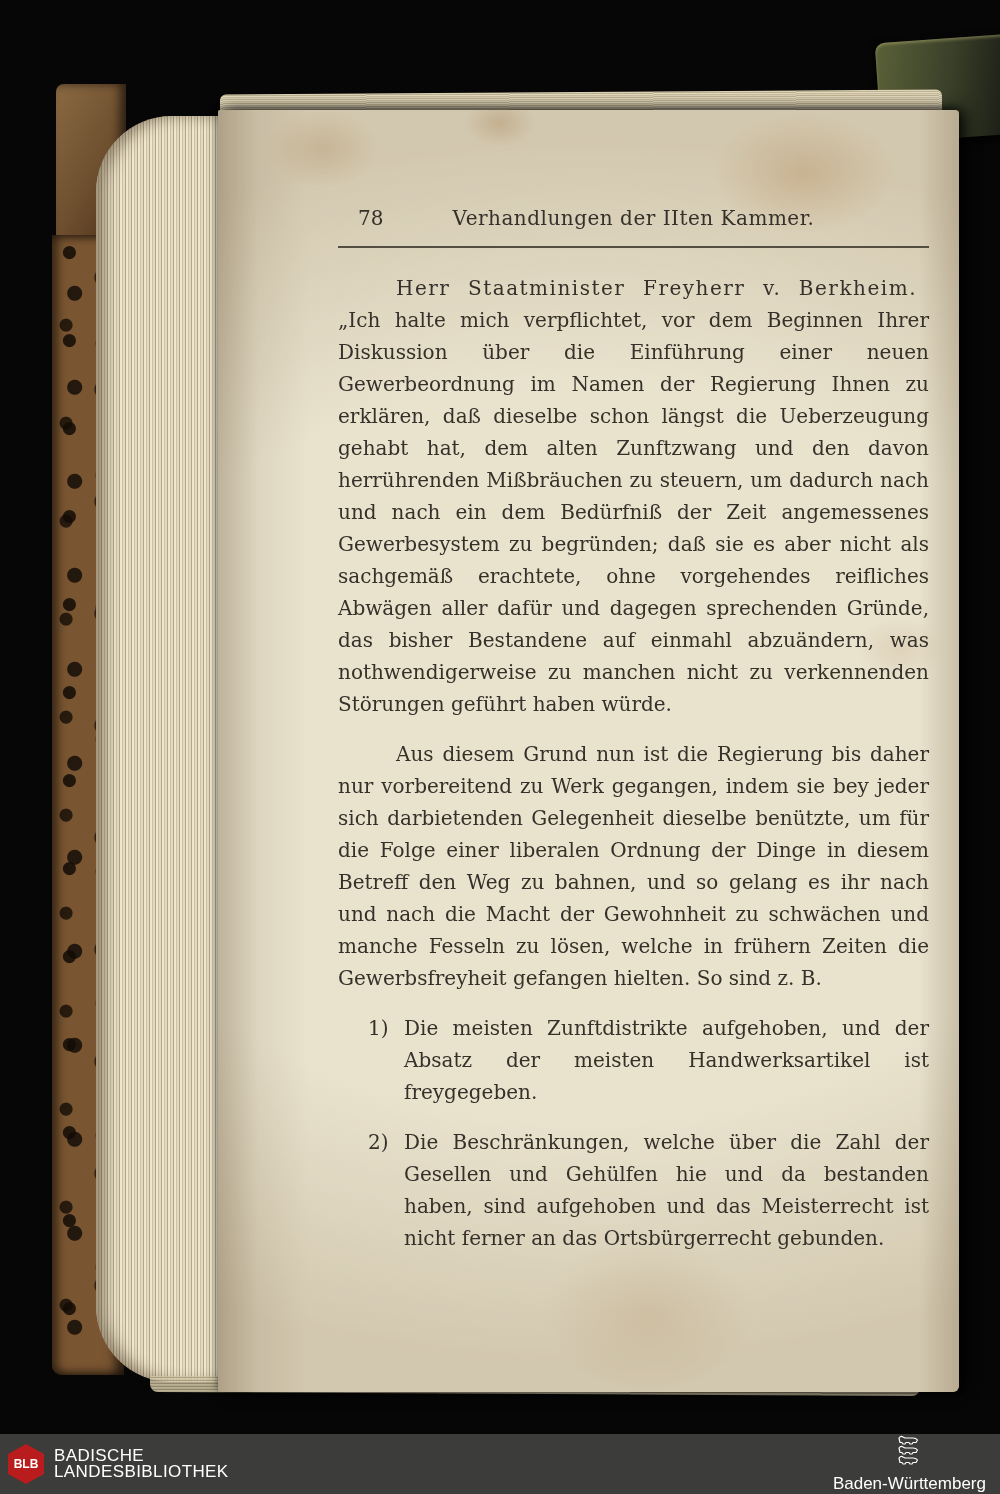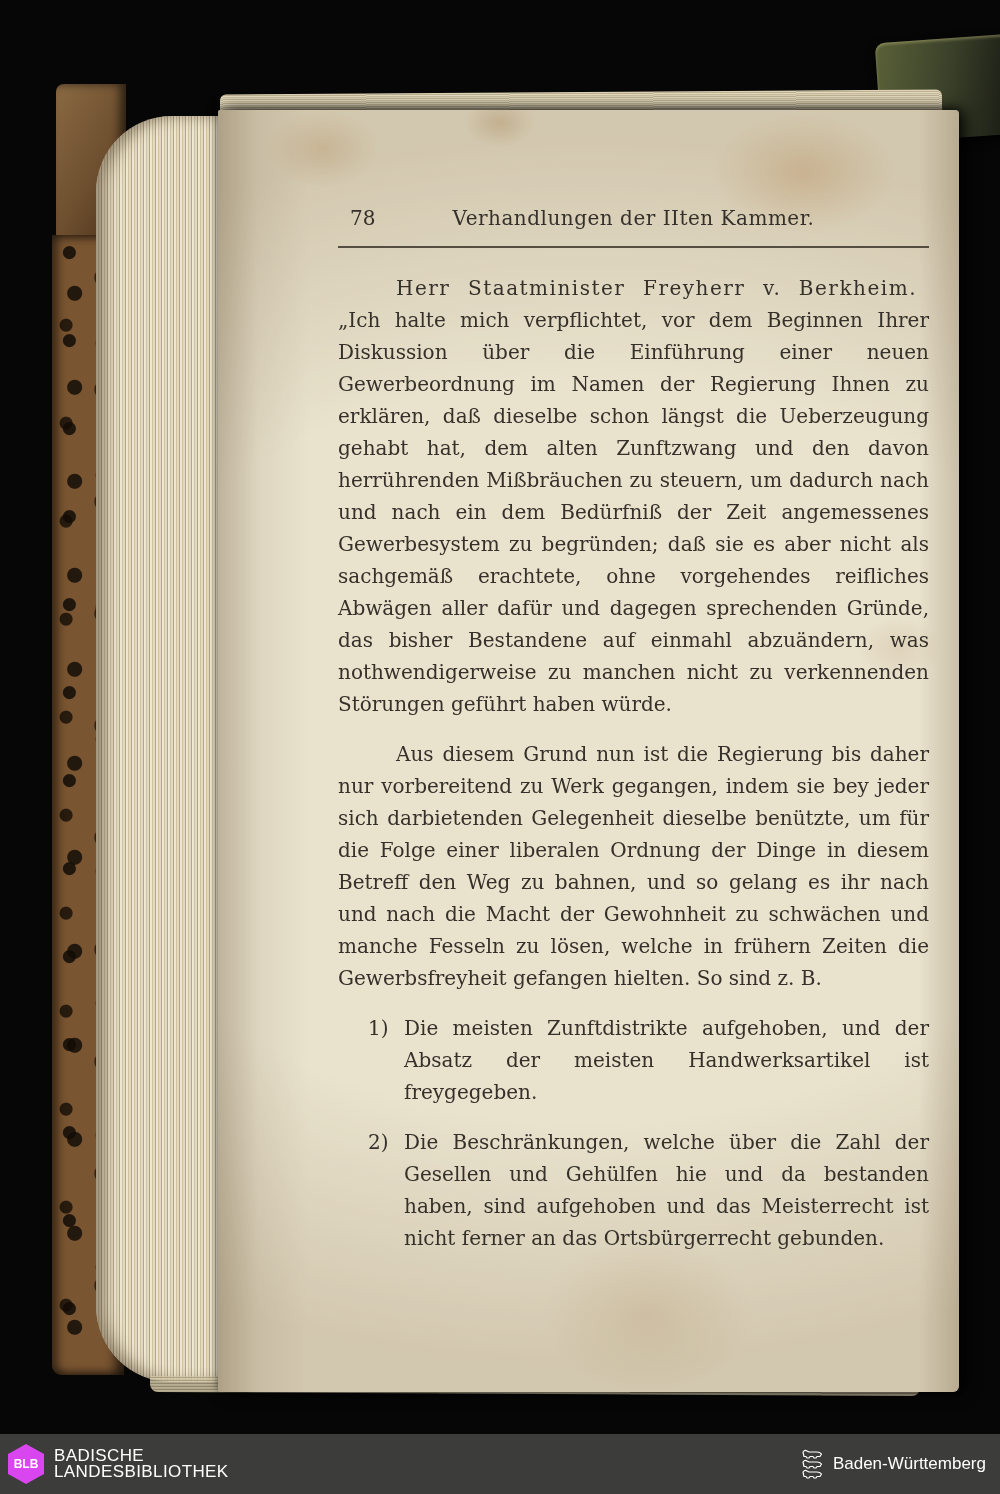--- a/index.html
+++ b/index.html
@@ -54,41 +54,41 @@
       radial-gradient(50px 35px at 38% 1%, rgba(150,104,52,.25), transparent 70%),
       radial-gradient(150px 110px at 58% 94%, rgba(150,105,55,.14), transparent 70%),
       radial-gradient(60px 45px at 92% 42%, rgba(150,100,50,.12), transparent 70%),
       linear-gradient(90deg, rgba(92,70,40,.30) 0, rgba(92,70,40,.08) 40px, transparent 90px),
       linear-gradient(270deg, rgba(92,70,40,.22) 0, transparent 40px),
       radial-gradient(900px 640px at 50% 50%, transparent 58%, rgba(120,95,55,.20) 96%);}
 
   .page-content{position:absolute;left:120px;right:30px;top:96px;color:#35302a;}
 
   .page-header{position:relative;height:30px;font-size:20px;}
-  .page-number{position:absolute;left:12px;top:0;}
+  .page-number{position:absolute;left:20px;top:0;}
   .running-title{position:absolute;left:0;right:0;text-align:center;letter-spacing:.5px;}
   .header-rule{height:2px;background:#3c362b;margin-top:10px;opacity:.85;}
 
   .body-text{margin-top:24px;font-size:20px;line-height:32px;text-align:justify;}
   .body-text p{margin:0 0 18px;text-indent:58px;}
   .speaker{letter-spacing:1.5px;margin-right:12px;margin-top:32px;}
   .list{margin-top:4px;}
   .item{position:relative;padding-left:66px;margin-bottom:18px;text-align:justify;line-height:32px;}
   .item .marker{position:absolute;left:30px;top:0;}
 
   
   .footer{position:absolute;left:0;bottom:0;width:1000px;height:60px;background:#3c3c3b;
     font-family:"Liberation Sans","DejaVu Sans",sans-serif;color:#fff;
     display:flex;align-items:center;justify-content:space-between;}
   .footer-left{display:flex;align-items:center;gap:10px;padding-left:8px;}
-  .blb-logo{width:36px;height:40px;background:#d946ef;display:flex;align-items:center;justify-content:center;
+  .blb-logo{width:36px;height:40px;background:#b91c1c;display:flex;align-items:center;justify-content:center;
     clip-path:polygon(50% 0,100% 25%,100% 75%,50% 100%,0 75%,0 25%);
     font-weight:bold;font-size:12px;color:#fff;}
   .lib-name{font-weight:normal;font-size:17px;line-height:16px;letter-spacing:.4px;}
-  .footer-right{display:flex;align-items:center;gap:8px;padding-right:14px;font-size:17px;}
+  .footer-right{display:flex;align-items:center;gap:8px;padding-right:14px;font-size:17px;flex-direction:column;}
   .coa{display:block;}
 </style>
 </head>
 <body>
 
 <div class="scan">
 
   <div class="cover-corner"></div>
   <div class="top-edge"></div>
   <div class="spine-top"></div>

